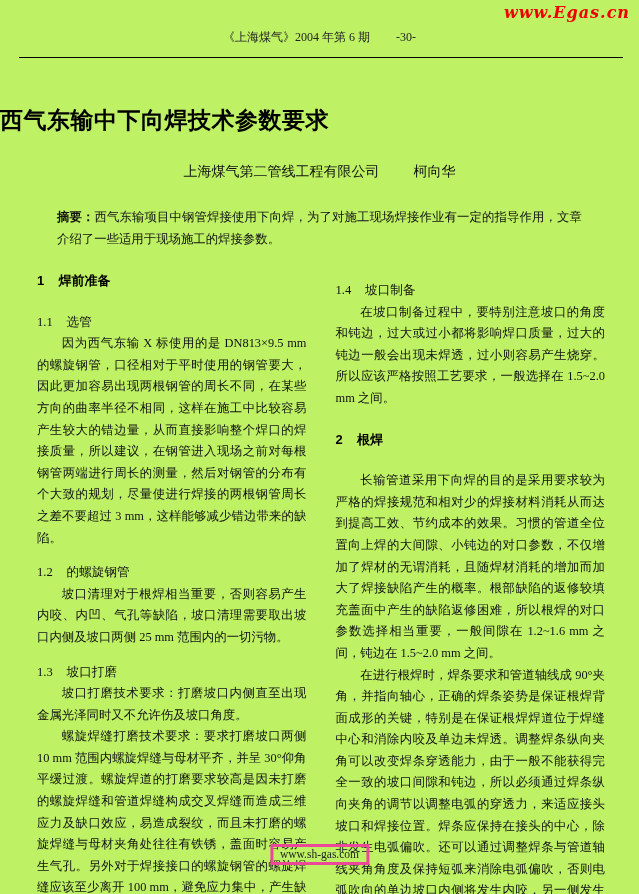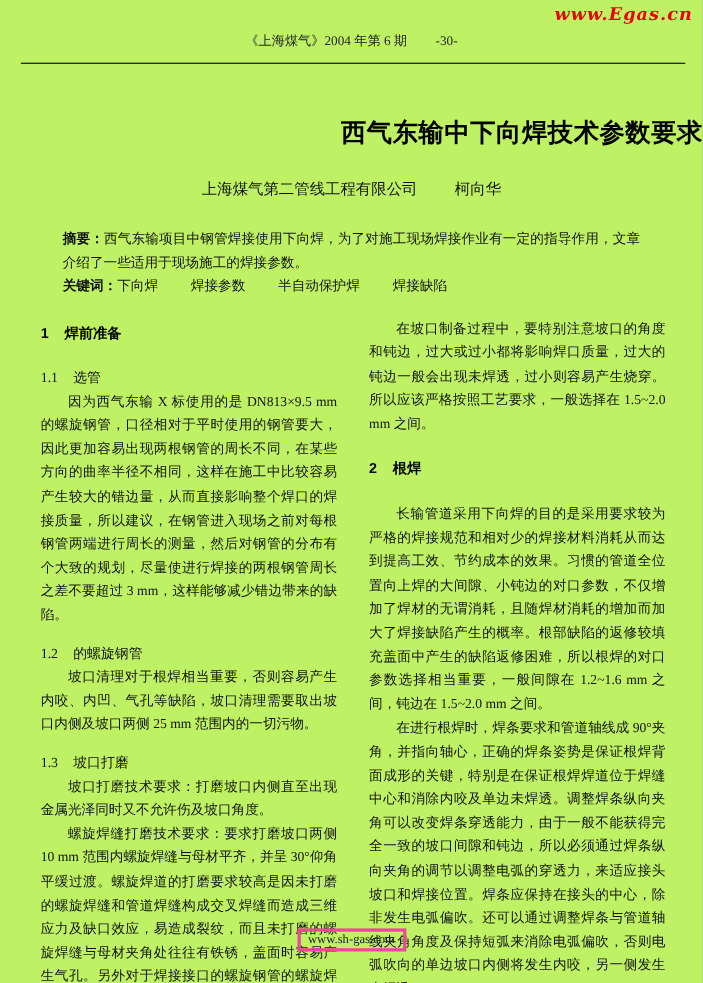--- a/index.html
+++ b/index.html
@@ -27,21 +27,21 @@
     color:#222;
   }
   .journal-line .pageno { margin-left:26px; }
   .head-rule {
     border:none;
     border-top:1.5px solid #000;
     margin:11px 16px 0 19px;
   }
   .title {
     margin-top:47px;
-    text-align:right;
+    text-align:left;
     font-family:"Liberation Sans","DejaVu Sans",sans-serif;
     font-weight:bold;
     font-size:23px;
     letter-spacing:0.5px;
     color:#000;
   }
   .byline {
     margin-top:27px;
     text-align:center;
     font-size:14px;
@@ -115,23 +115,20 @@
   <h1 class="title">西气东输中下向焊技术参数要求</h1>
 
   <div class="byline">
     <span>上海煤气第二管线工程有限公司</span><span class="author">柯向华</span>
   </div>
 
   <p class="meta">
     <span class="lbl">摘要：</span><span>西气东输项目中钢管焊接使用下向焊，为了对施工现场焊接作业有一定的指导作用，文章介绍了一些适用于现场施工的焊接参数。</span>
   </p>
 
-  <p class="meta keywords">
-    <span class="lbl">关键词：</span><span class="kw">下向焊</span><span class="kw">焊接参数</span><span class="kw">半自动保护焊</span><span class="kw">焊接缺陷</span>
-  </p>
 
   <div class="columns">
 
     <div class="col">
       <div class="h1">
         <span class="num">1</span><span>焊前准备</span>
       </div>
       <div class="h2">
         <span class="num">1.1</span><span>选管</span>
       </div>
@@ -141,20 +138,23 @@
       </div>
       <p class="p">坡口清理对于根焊相当重要，否则容易产生内咬、内凹、气孔等缺陷，坡口清理需要取出坡口内侧及坡口两侧 25 mm 范围内的一切污物。</p>
       <div class="h2">
         <span class="num">1.3</span><span>坡口打磨</span>
       </div>
       <p class="p">坡口打磨技术要求：打磨坡口内侧直至出现金属光泽同时又不允许伤及坡口角度。</p>
       <p class="p">螺旋焊缝打磨技术要求：要求打磨坡口两侧 10 mm 范围内螺旋焊缝与母材平齐，并呈 30°仰角平缓过渡。螺旋焊道的打磨要求较高是因未打磨的螺旋焊缝和管道焊缝构成交叉焊缝而造成三维应力及缺口效应，易造成裂纹，而且未打磨的螺旋焊缝与母材夹角处往往有铁锈，盖面时容易产生气孔。另外对于焊接接口的螺旋钢管的螺旋焊缝应该至少离开 100 mm，避免应力集中，产生缺陷。</p>
     </div>
 
     <div class="col">
+      <div class="h2">
+        <span class="num">1.4</span><span>坡口制备</span>
+      </div>
       <p class="p">在坡口制备过程中，要特别注意坡口的角度和钝边，过大或过小都将影响焊口质量，过大的钝边一般会出现未焊透，过小则容易产生烧穿。所以应该严格按照工艺要求，一般选择在 1.5~2.0 mm 之间。</p>
       <div class="h1">
         <span class="num">2</span><span>根焊</span>
       </div>
       <p class="p">长输管道采用下向焊的目的是采用要求较为严格的焊接规范和相对少的焊接材料消耗从而达到提高工效、节约成本的效果。习惯的管道全位置向上焊的大间隙、小钝边的对口参数，不仅增加了焊材的无谓消耗，且随焊材消耗的增加而加大了焊接缺陷产生的概率。根部缺陷的返修较填充盖面中产生的缺陷返修困难，所以根焊的对口参数选择相当重要，一般间隙在 1.2~1.6 mm 之间，钝边在 1.5~2.0 mm 之间。</p>
       <p class="p">在进行根焊时，焊条要求和管道轴线成 90°夹角，并指向轴心，正确的焊条姿势是保证根焊背面成形的关键，特别是在保证根焊焊道位于焊缝中心和消除内咬及单边未焊透。调整焊条纵向夹角可以改变焊条穿透能力，由于一般不能获得完全一致的坡口间隙和钝边，所以必须通过焊条纵向夹角的调节以调整电弧的穿透力，来适应接头坡口和焊接位置。焊条应保持在接头的中心，除非发生电弧偏吹。还可以通过调整焊条与管道轴线夹角角度及保持短弧来消除电弧偏吹，否则电弧吹向的单边坡口内侧将发生内咬，另一侧发生未焊透。</p>
     </div>
 
   </div>
 

